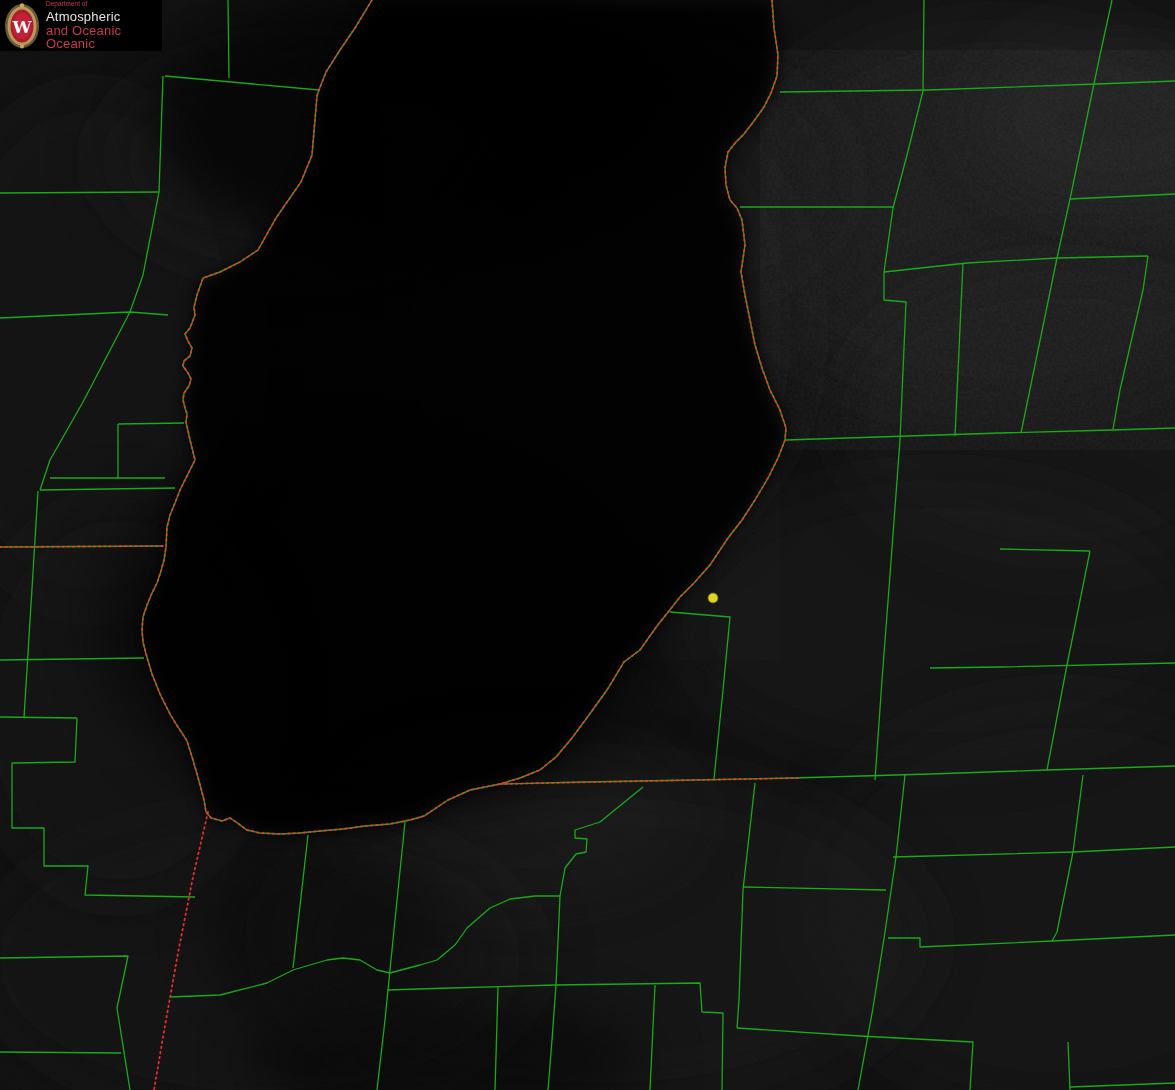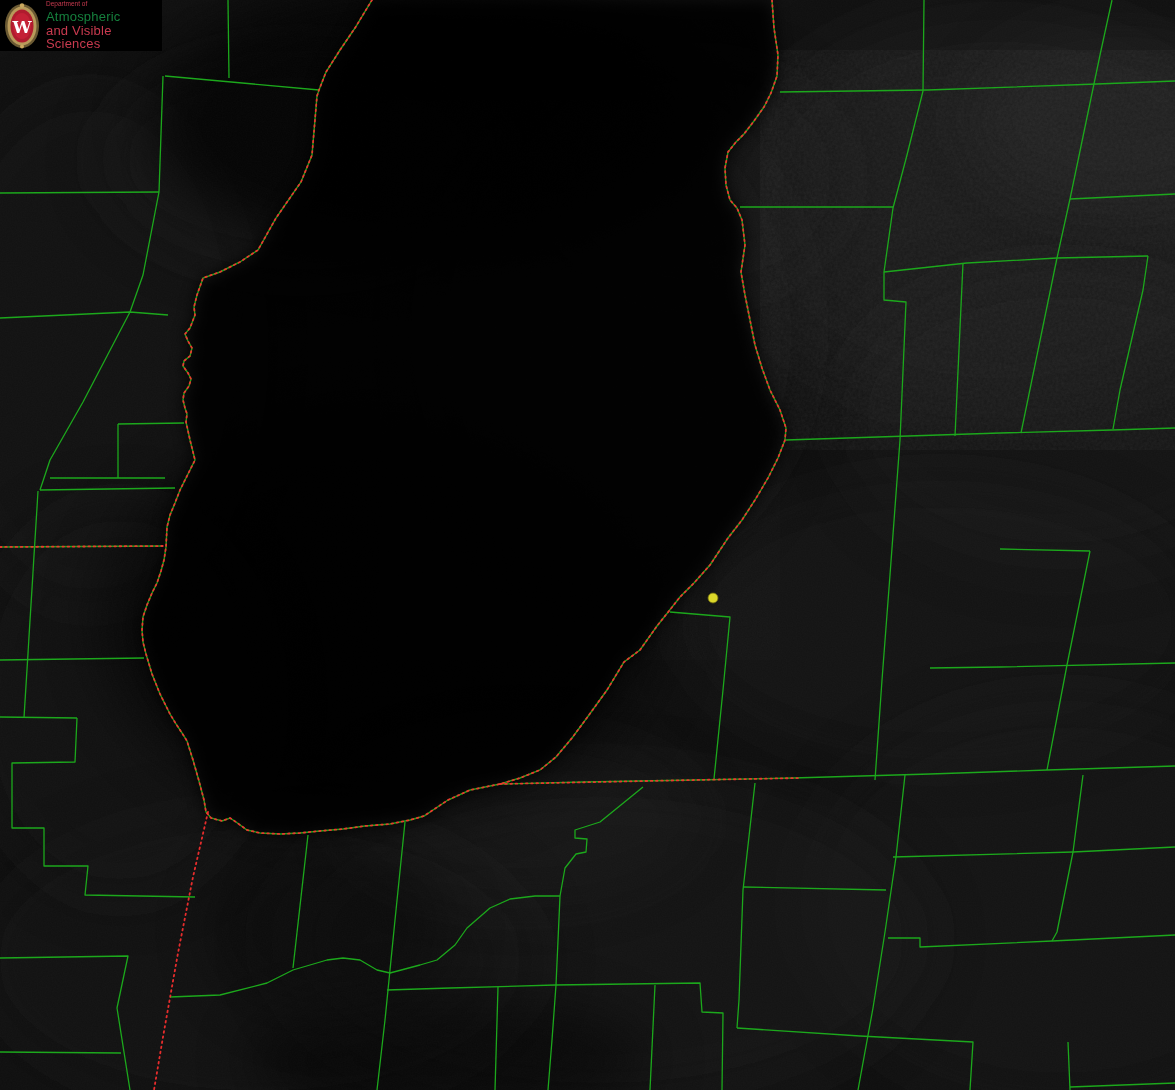--- a/index.html
+++ b/index.html
@@ -142,18 +142,18 @@
       <ellipse cx="20" cy="24" rx="14.5" ry="19.5" fill="#b89a5a"></ellipse>
       <ellipse cx="20" cy="24" rx="11.5" ry="16.5" fill="#b01c2e"></ellipse>
       <path d="M20 2 L22 6 L18 6 Z" fill="#b89a5a"></path>
       <circle cx="20" cy="3.5" r="2.2" fill="#caa85f"></circle>
       <circle cx="20" cy="44.5" r="2" fill="#caa85f"></circle>
       <ellipse cx="20" cy="24" rx="9" ry="13" fill="#c42136"></ellipse>
       <text x="20" y="31" text-anchor="middle" font-family="DejaVu Serif, Liberation Serif, serif" font-size="17" font-weight="bold" fill="#ffffff">W</text>
     </svg>
     <div class="ltext">
       <span class="dept" style="color: rgb(201, 58, 79);">Department of</span>
-      <span class="l1" style="color: #15803d;">Atmospheric</span>
-      <span class="l2" style="color: rgb(201, 58, 79);">and Visible Sciences</span>
+      <span class="l1" style="color: #e5e5e5;">Atmospheric</span>
+      <span class="l2" style="color: rgb(201, 58, 79);">and Oceanic Oceanic</span>
     </div>
   </div>
 
 </div>
 
 </body></html>

